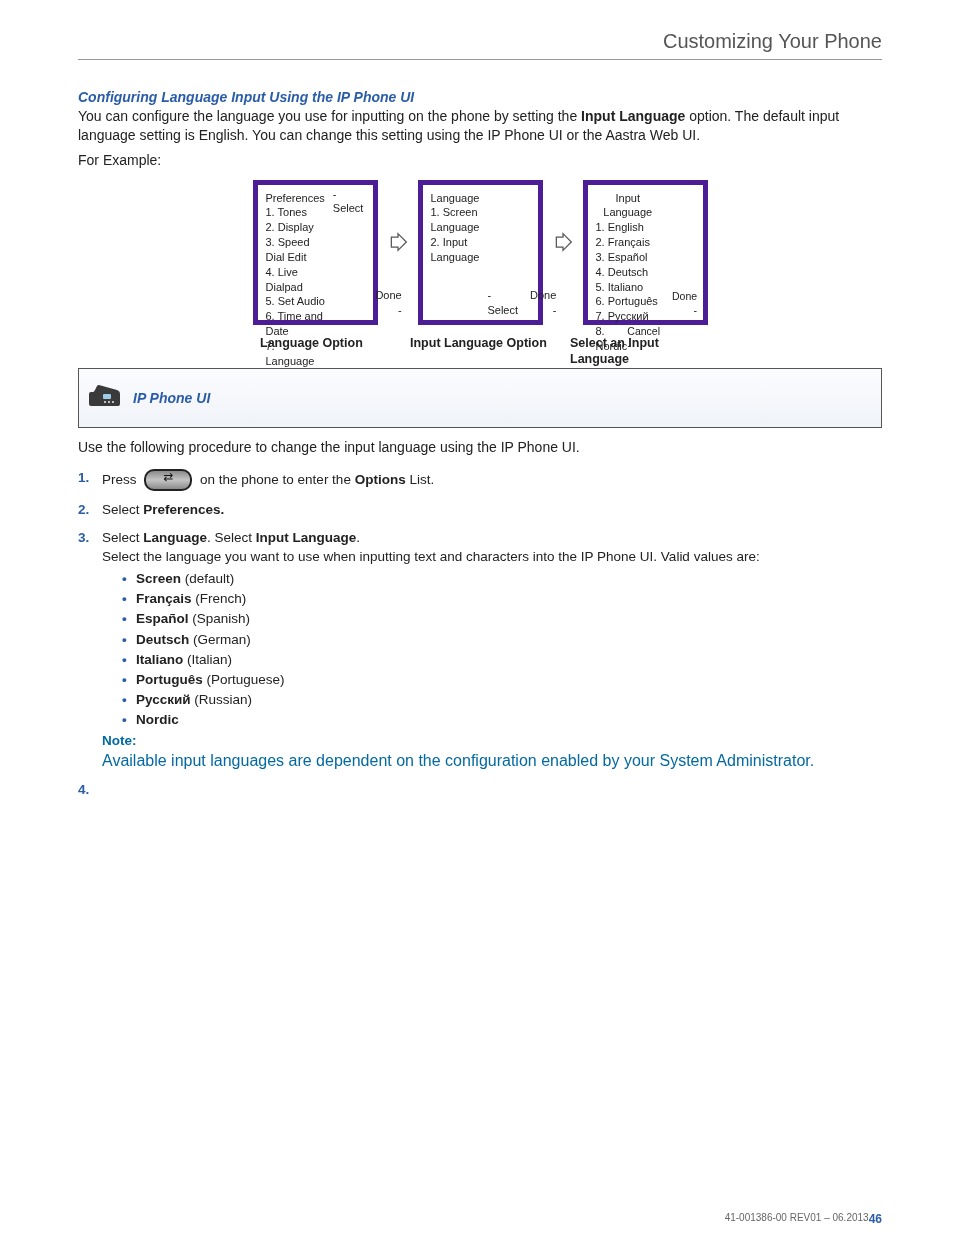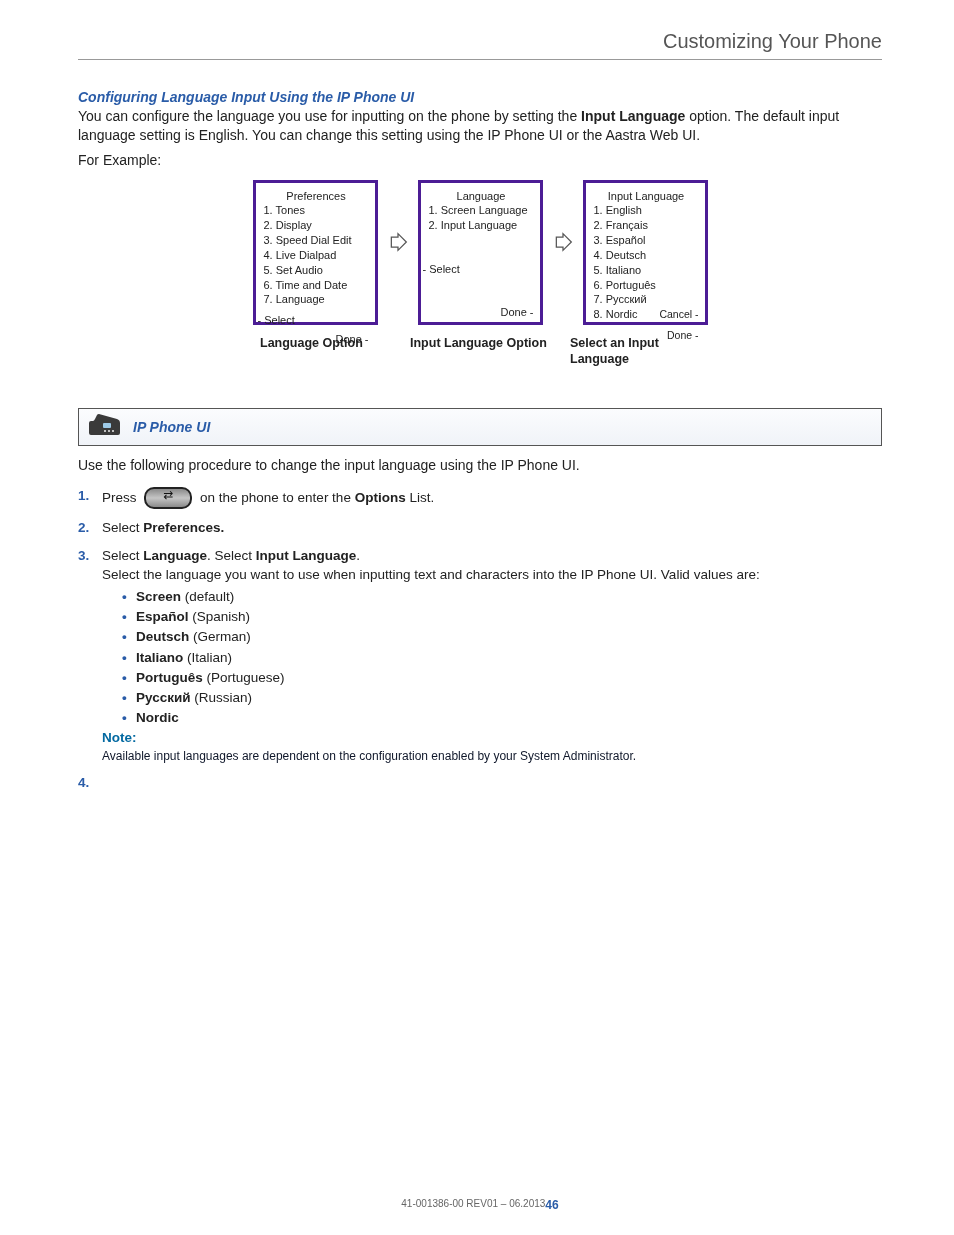--- a/index.html
+++ b/index.html
@@ -2,41 +2,41 @@
 <html><head>
 <meta charset="utf-8">
 <style>
 html,body{margin:0;padding:0;background:#fff;font-family:"Segoe UI","Helvetica Neue",Arial,sans-serif;color:#222;font-size:14px;line-height:1.35}
 .page{width:954px;height:1235px;position:relative;box-sizing:border-box;padding:28px 72px 0 78px}
 .breadcrumb{text-align:right;font-size:20px;color:#555;margin-bottom:4px}
 hr.toprule{border:none;border-top:1px solid #999;margin:0 0 28px 0}
 h3.subhead{color:#2a5ca8;font-style:italic;font-weight:700;font-size:14px;margin:0 0 0 0}
 p.body{margin:0 0 6px 0;font-size:14px;line-height:1.35}
 .diagram{display:flex;align-items:flex-start;justify-content:center;gap:10px;margin-top:10px}
-.screen{border:3px solid #4c1d95;width:125px;font-size:11px;line-height:1.35;box-sizing:border-box;display:flex;flex-direction:column}
+.screen{border:5px solid #4c1d95;width:125px;font-size:11px;line-height:1.35;box-sizing:border-box;display:flex;flex-direction:row}
 .screen .top{padding:6px 6px 4px 8px}
 .screen .mid{padding:2px 6px;border-top:0}
 .screen .bot{padding:2px 6px 2px 6px;text-align:right;margin-top:auto}
 .arrow{width:20px;height:24px;margin-top:50px}
 .captions{display:flex;justify-content:center;gap:0;margin-top:10px}
 .capcell{width:155px;font-size:12.5px;font-weight:700;text-align:left}
 .capcell.c1{width:150px;padding-left:5px}
 .capcell.c2{width:160px}
 .capcell.c3{width:135px}
-.panel{border:1px solid #555;margin-top:40px;display:flex;align-items:center;padding:4px 8px;background:linear-gradient(#fbfcfe,#f0f3f8)}
+.panel{border:1px solid #555;display:flex;align-items:center;padding:15px 8px;background:linear-gradient(#fbfcfe,#f0f3f8)}
 .panel-title{color:#2a5ca8;font-style:italic;font-weight:700;font-size:14px;margin-left:10px}
 ol.steps{list-style:none;padding:0;margin:12px 0 0 0}
 ol.steps>li{display:flex;align-items:flex-start;margin-bottom:10px;font-size:13.5px}
 ol.steps .num{color:#2a5ca8;font-weight:700;min-width:20px;margin-right:4px}
 ul.langs{list-style:none;padding:0;margin:4px 0 0 20px}
 ul.langs li{position:relative;padding-left:14px;margin:2px 0;font-size:13.5px}
 ul.langs li::before{content:"•";color:#2a5ca8;position:absolute;left:0;font-weight:700}
 .note-label{color:#0369a1;font-weight:700;font-size:13.5px;margin-top:2px}
-.note-text{color:#0f172a;font-size:12px}
-.footer{position:absolute;bottom:22px;left:78px;right:72px;display:flex;justify-content:center;font-size:10px;color:#666}
+.note-text{color:#0369a1;font-size:16px}
+.footer{position:absolute;bottom:8px;left:78px;right:72px;display:flex;justify-content:flex-end;font-size:10px;color:#666}
 .footer .pg{color:#2a5ca8;font-weight:700;font-size:12px}
 .btn-pill{display:inline-block;width:44px;height:18px;vertical-align:middle;background:linear-gradient(#8a8a8a,#c5c5c5,#8a8a8a);border:2px solid #222;border-radius:10px;position:relative;margin:0 4px}
 .btn-pill::after{content:"⇄";position:absolute;left:0;right:0;top:-2px;text-align:center;font-size:12px;color:#111}
 .phone-ico{width:36px;height:28px}
 strong{font-weight:700}
 </style>
 </head>
 <body>
 
 <div class="page">
@@ -131,20 +131,21 @@
       <span class="num">2.</span>
       <span><span>Select </span><strong>Preferences.</strong></span>
     </li>
     <li>
       <span class="num">3.</span>
       <span style="display:block">
         <span>Select </span><strong>Language</strong><span>. Select </span><strong>Input Language</strong><span>.</span>
         <div>Select the language you want to use when inputting text and characters into the IP Phone UI. Valid values are:</div>
         <ul class="langs">
           <li><strong>Screen</strong><span> (default)</span></li>
+          <li><strong>Français</strong><span> (French)</span></li>
           <li><strong>Español</strong><span> (Spanish)</span></li>
           <li><strong>Deutsch</strong><span> (German)</span></li>
           <li><strong>Italiano</strong><span> (Italian)</span></li>
           <li><strong>Português</strong><span> (Portuguese)</span></li>
           <li><strong>Русский</strong><span> (Russian)</span></li>
           <li><strong>Nordic</strong><span></span></li>
         </ul>
         <div class="note-label">Note:</div>
         <div class="note-text">Available input languages are dependent on the configuration enabled by your System Administrator.</div>
       </span>

